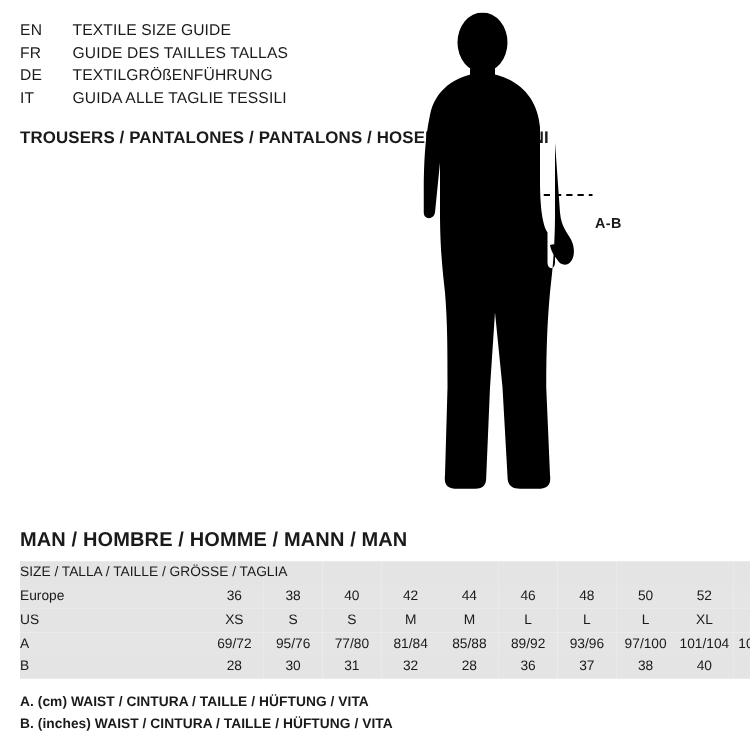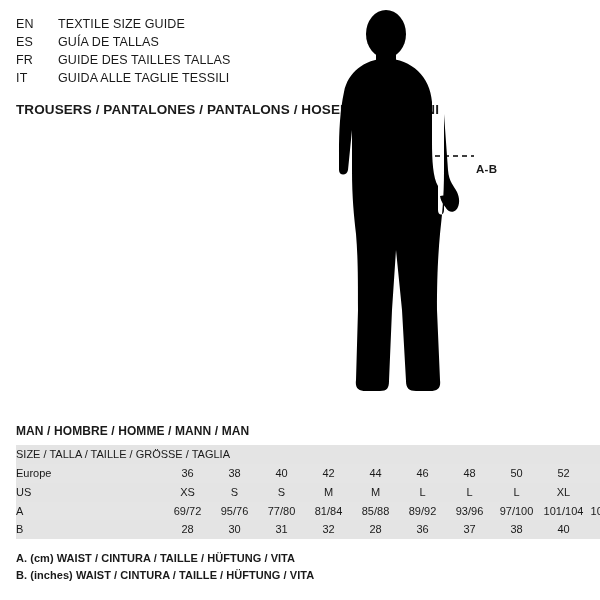--- a/index.html
+++ b/index.html
@@ -56,35 +56,35 @@
     right: 10px;
     width: 200px;
     height: 400px;
   }
   .figure-wrap svg {
     display: block;
   }
   .ab-label {
     position: absolute;
     left: 162px;
-    top: 153px;
+    top: 163px;
     font-size: 11.5px;
     font-weight: bold;
     letter-spacing: 0.3px;
   }
 
   
   .chart-block {
     position: absolute;
     left: 16px;
     top: 424px;
     width: 568px;
   }
   .chart-caption {
-    font-size: 12px;
+    font-size: 16px;
     font-weight: bold;
     letter-spacing: 0.1px;
     margin-bottom: 7px;
   }
   table.size-table {
     border-collapse: collapse;
     width: 568px;
     font-size: 11px;
     table-layout: fixed;
   }
@@ -121,26 +121,26 @@
 
 <div class="page">
 
   <table class="lang-table">
     <tbody>
         <tr>
       <td class="lang-code">EN</td>
       <td class="lang-label">TEXTILE SIZE GUIDE</td>
     </tr>
     <tr>
-      <td class="lang-code">ES</td>
-      <td class="lang-label">GUÍA DE TALLAS</td>
-    </tr>
-    <tr>
       <td class="lang-code">FR</td>
       <td class="lang-label">GUIDE DES TAILLES TALLAS</td>
+    </tr>
+    <tr>
+      <td class="lang-code">DE</td>
+      <td class="lang-label">TEXTILGRÖßENFÜHRUNG</td>
     </tr>
     <tr>
       <td class="lang-code">IT</td>
       <td class="lang-label">GUIDA ALLE TAGLIE TESSILI</td>
     </tr>
   </tbody>
     </table>
 
   <div class="garment-title">TROUSERS / PANTALONES / PANTALONS / HOSEN / PANTALONI</div>
 

